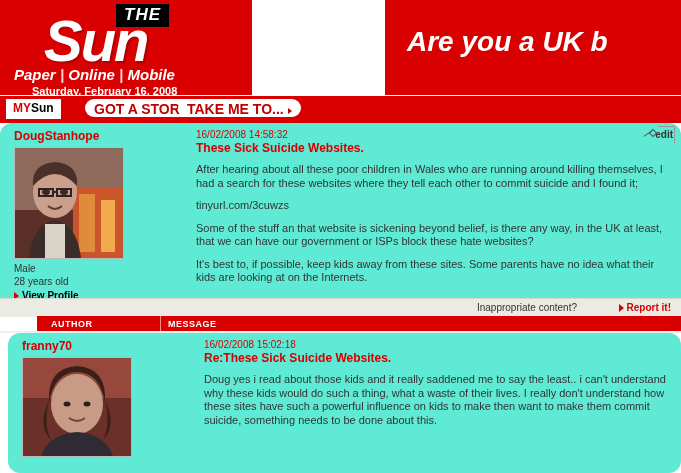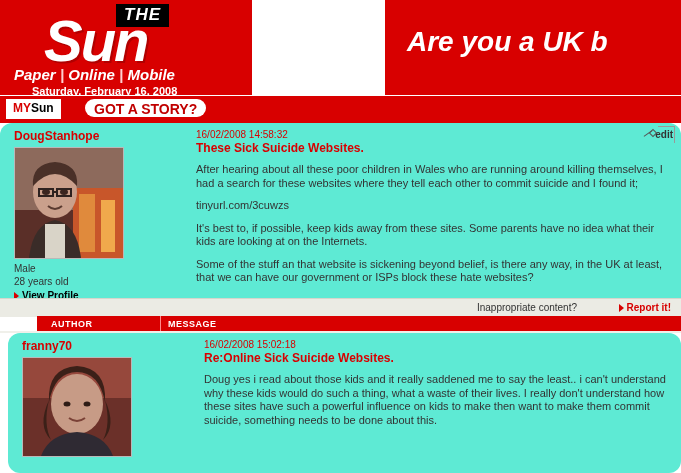--- a/index.html
+++ b/index.html
@@ -191,20 +191,23 @@
     </div>
   </div>
 
   <div class="navbar">
     <div class="inner">
       <div class="mysun">
         <span class="my">MY</span><span>Sun</span>
       </div>
       <div class="navbtn" id="nav-gotastory">
         <span>GOT A STORY?</span>
+      </div>
+      <div class="navbtn" id="nav-takemeto">
+        <span>TAKE ME TO...</span><span class="tri"></span>
       </div>
     </div>
   </div>
   <div class="redline"></div>
 
   <div class="post" style="height:193px;">
     <div class="username">DougStanhope</div>
 
     <div class="avatar">
       <svg class="av-art" viewBox="0 0 108 110" preserveAspectRatio="none">
@@ -236,22 +239,22 @@
     <div class="editbtn">
       <span class="corner"></span>
       <span class="pen"></span><span>edit</span>
     </div>
 
     <div class="body">
       <div class="post-date">16/02/2008 14:58:32</div>
       <div class="post-title">These Sick Suicide Websites.</div>
       <div class="para">After hearing about all these poor children in Wales who are running around killing themselves, I had a search for these websites where they tell each other to commit suicide and I found it;</div>
       <div class="para">tinyurl.com/3cuwzs</div>
+      <div class="para">Some of the stuff an that website is sickening beyond belief, is there any way, in the UK at least, that we can have our government or ISPs block these hate websites?</div>
       <div class="para">It's best to, if possible, keep kids away from these sites. Some parents have no idea what their kids are looking at on the Internets.</div>
-      <div class="para">Some of the stuff an that website is sickening beyond belief, is there any way, in the UK at least, that we can have our government or ISPs block these hate websites?</div>
     </div>
 
     <div class="post-foot" style="top:175px;">
       <div class="inappropriate">Inappropriate content?</div>
       <div class="reportit">
         <span class="arrow"></span><span>Report it!</span>
       </div>
     </div>
   </div>
 
@@ -276,18 +279,18 @@
         <path d="M82 42 q6 24 -2 40 q14 -14 2 -40z" fill="#3b2018"></path>
         <ellipse cx="44" cy="46" rx="3.5" ry="2.5" fill="#2e1c16"></ellipse>
         <ellipse cx="64" cy="46" rx="3.5" ry="2.5" fill="#2e1c16"></ellipse>
         <path d="M46 60 q8 6 16 0" stroke="#7a4136" stroke-width="2" fill="none"></path>
         <path d="M18 98 q8 -22 36 -24 q28 2 36 24z" fill="#2f2a33"></path>
       </svg>
     </div>
 
     <div class="body">
       <div class="post-date">16/02/2008 15:02:18</div>
-      <div class="post-title">Re:Online Sick Suicide Websites.</div>
+      <div class="post-title">Re:These Sick Suicide Websites.</div>
       <div class="para">Doug yes i read about those kids and it really saddened me to say the least.. i can't understand why these kids would do such a thing, what a waste of their lives. I really don't understand how these sites have such a powerful influence on kids to make then want to make them commit suicide, something needs to be done about this.</div>
     </div>
   </div>
 
 </div>
 
 </body></html>

